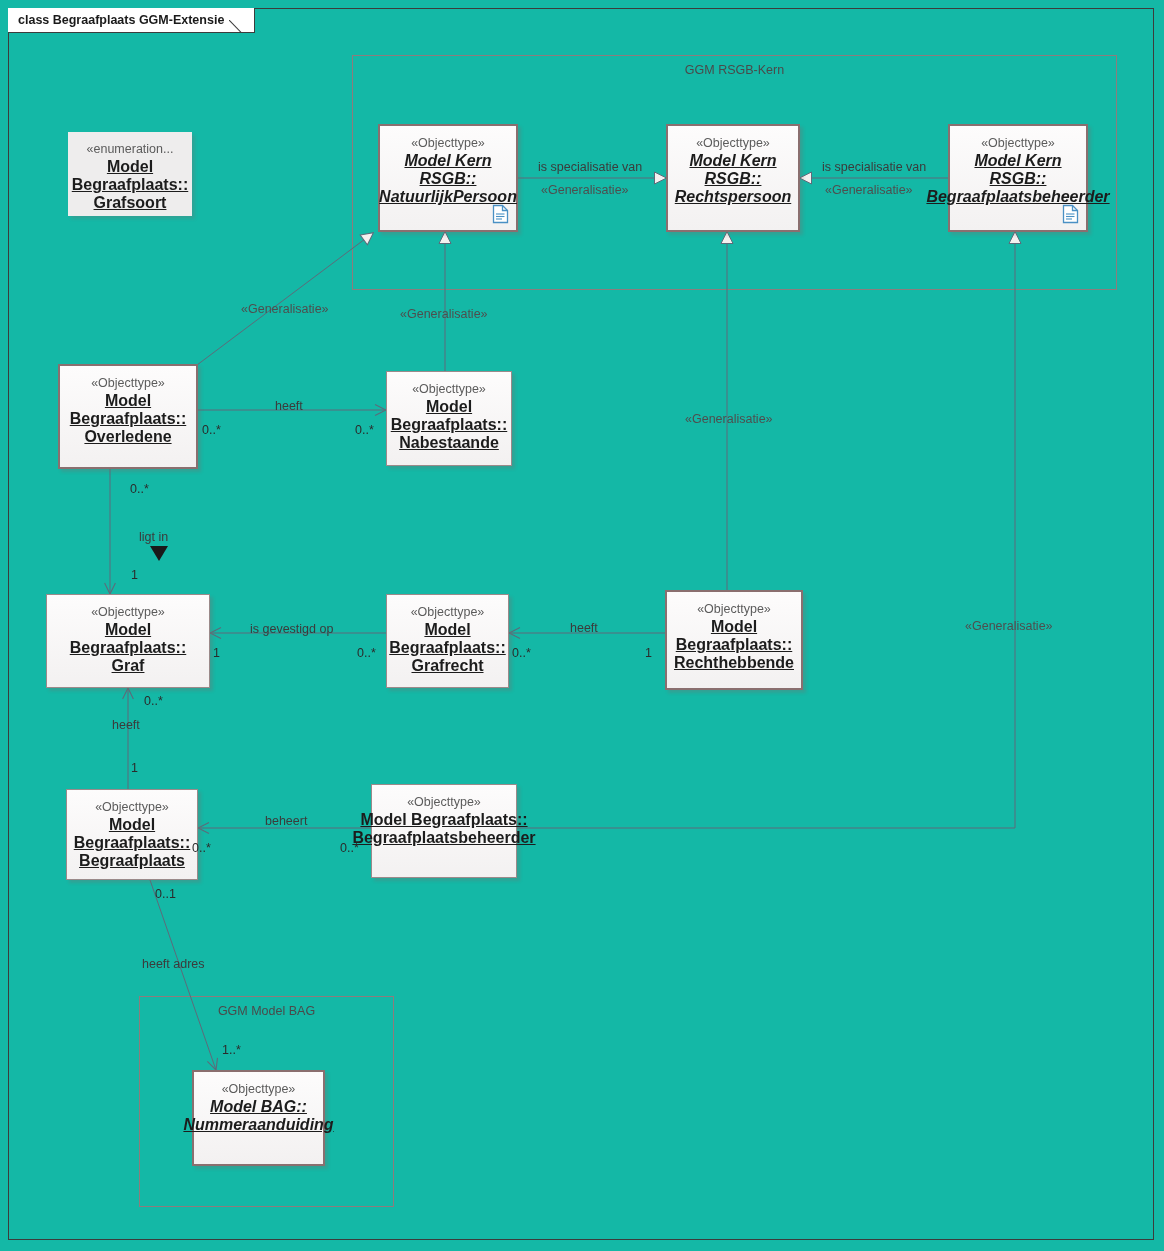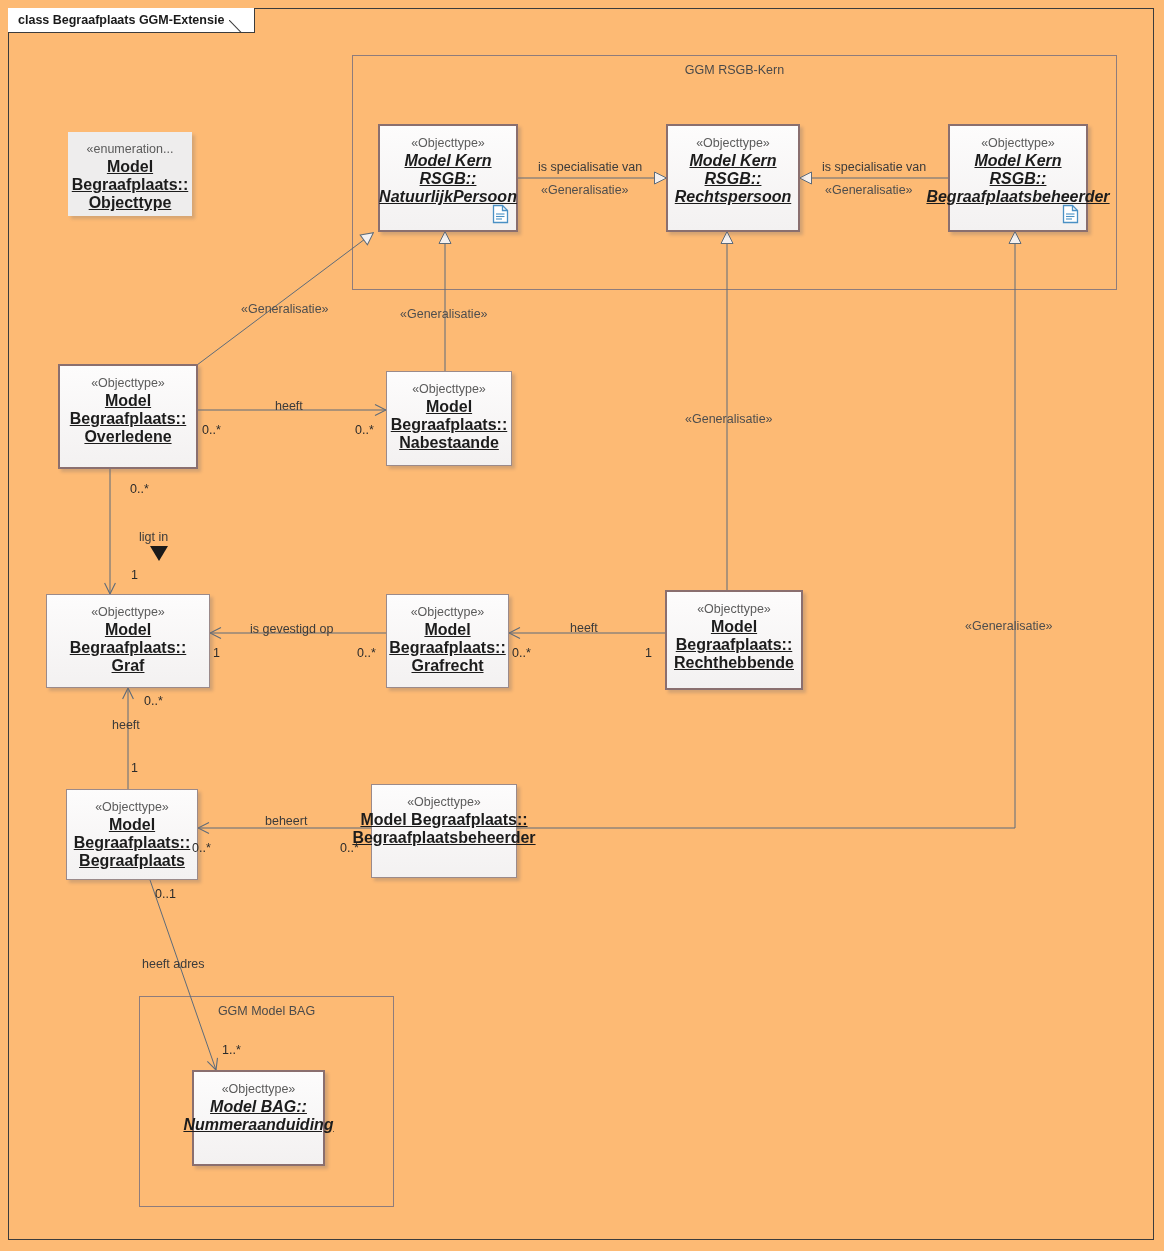--- a/index.html
+++ b/index.html
@@ -1,17 +1,17 @@
 <!DOCTYPE html>
 <html><head>
 <meta charset="utf-8">
 <style>
   html,body{margin:0;padding:0;background:#ffffff;}
   body{font-family:"Liberation Sans",sans-serif;}
-  #canvas{position:relative;width:1164px;height:1251px;background:#fdba74;overflow:hidden;}
+  #canvas{position:relative;width:1164px;height:1251px;background:#14b8a6;overflow:hidden;}
 
   
   .frame{position:absolute;left:8px;top:8px;width:1146px;height:1232px;border:1px solid #3c3c3c;box-sizing:border-box;}
   .frame-tab{position:absolute;left:8px;top:8px;height:24px;box-sizing:border-box;}
   .frame-tab .tab-body{position:relative;height:24px;border:1px solid #3c3c3c;border-top:none;border-left:none;background:#fff;
       padding:0 30px 0 10px;display:flex;align-items:center;font-size:12.5px;font-weight:bold;color:#1a1a1a;}
   .frame-tab .tab-slant{position:absolute;right:-1px;top:-1px;width:26px;height:26px;overflow:hidden;}
   .frame-tab .tab-slant:after{content:"";position:absolute;left:-14px;top:-2px;width:40px;height:1.4px;background:#3c3c3c;
       transform:rotate(46deg);transform-origin:left center;}
 
@@ -93,21 +93,21 @@
 
     <line x1="371" y1="828" x2="198" y2="828" stroke="#5d6b7a" stroke-width="1" marker-end="url(#openArr)"></line>
 
     <line x1="150" y1="880" x2="216" y2="1070" stroke="#5d6b7a" stroke-width="1" marker-end="url(#openArr)"></line>
   </svg>
 
   <div class="cls enum" style="left:68px;top:132px;width:124px;height:84px;">
     <div class="stereo">«enumeration...</div>
     <div class="nm">Model</div>
     <div class="nm">Begraafplaats::</div>
-    <div class="nm">Objecttype</div>
+    <div class="nm">Grafsoort</div>
   </div>
 
   <div class="cls thick" style="left:378px;top:124px;width:140px;height:108px;">
     <div class="stereo">«Objecttype»</div>
     <div class="nm ital">Model Kern RSGB::</div>
     <div class="nm ital">NatuurlijkPersoon</div>
     <svg class="doc-ic" viewBox="0 0 17 20">
       <path d="M1.5,1.5 h9 l5,5 v12 h-14 z" fill="#ffffff" stroke="#4a90c4" stroke-width="1.3"></path>
       <path d="M10.5,1.5 v5 h5" fill="none" stroke="#4a90c4" stroke-width="1.3"></path>
       <g stroke="#4a90c4" stroke-width="1.1">

